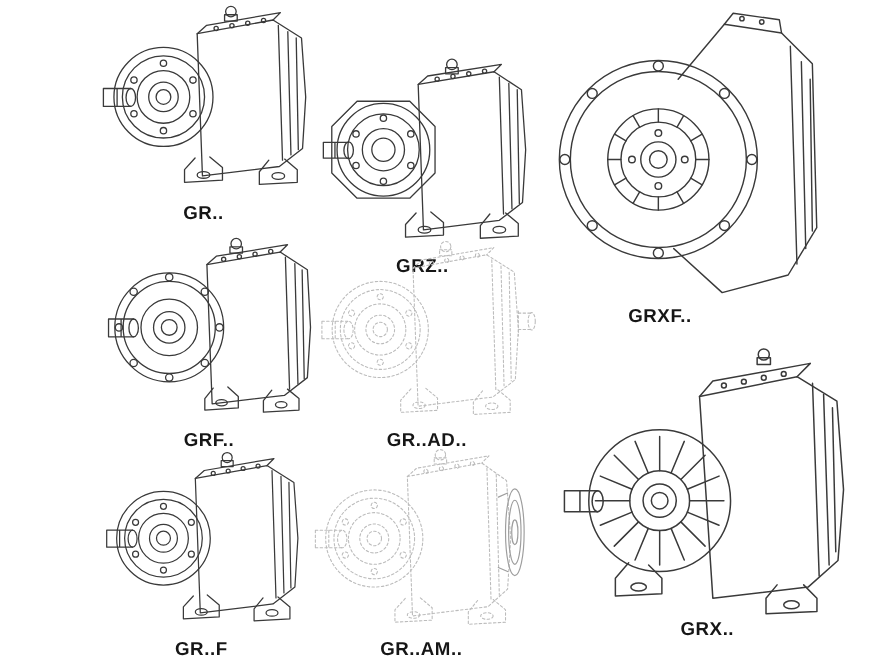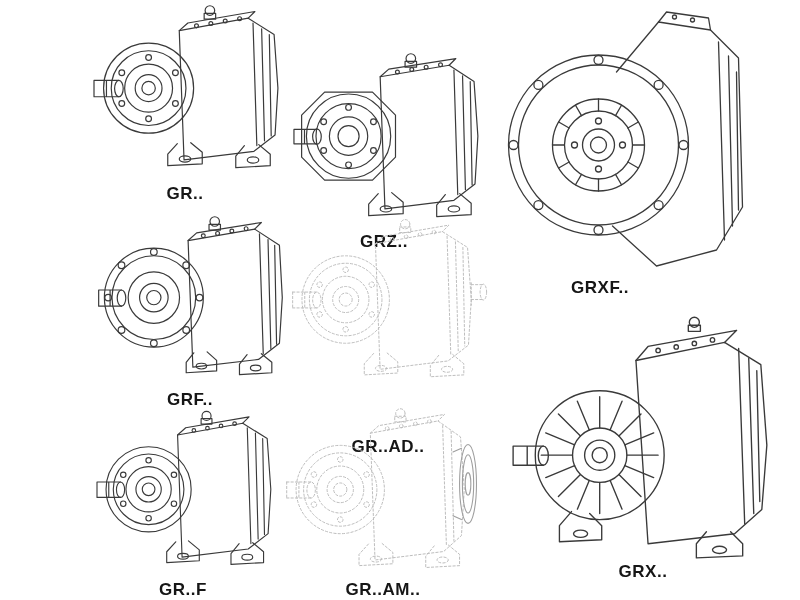--- a/index.html
+++ b/index.html
@@ -191,21 +191,21 @@
           <path d="M104 148 L96 158 L96 169 L128 167 L128 156 L118 147"></path>
           <ellipse cx="112" cy="162" rx="5.5" ry="3"></ellipse>
           <path d="M160 150 L152 160 L152 171 L186 169 L186 158 L175 149"></path>
           <ellipse cx="169" cy="164" rx="5.5" ry="3"></ellipse>
         </g>
       </g>
     </svg>
     <div class="cap">GRF..</div>
   </div>
 
-  <div class="fig" style="left:288px; top:212px; width:200px;gap:47px;">
+  <div class="fig" style="left:288px; top:212px; width:200px;">
     <svg width="200" height="176" viewBox="0 0 215 185">
       <g class="ghost" fill="none" stroke="currentColor" stroke-width="1.05" stroke-dasharray="2.4 2.2" stroke-linejoin="round" stroke-linecap="round">
         <g>
           <circle cx="126" cy="11" r="5"></circle>
             <path d="M120 14 h12 v6 h-12 z"></path>
         </g>
         <g>
           <path d="M94 32 L166 19 L193 36 L197 92 L194 141 L172 158 L99 167 Z"></path>
           <path d="M94 32 L103 24 L173 12 L166 19"></path>
           <circle cx="112" cy="27" r="2"></circle>

